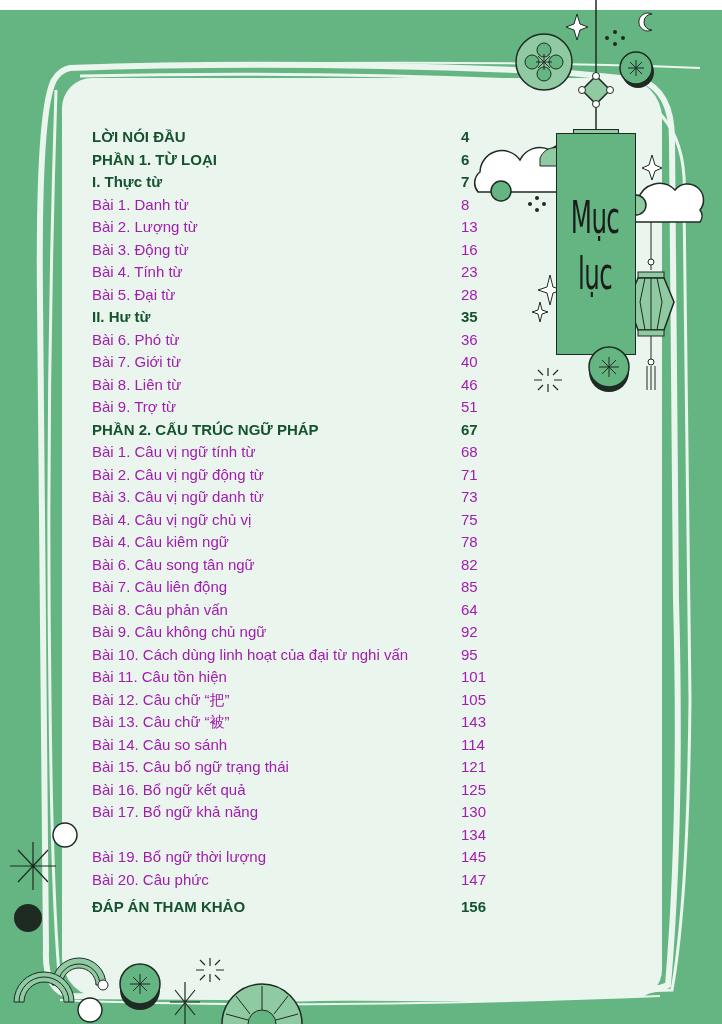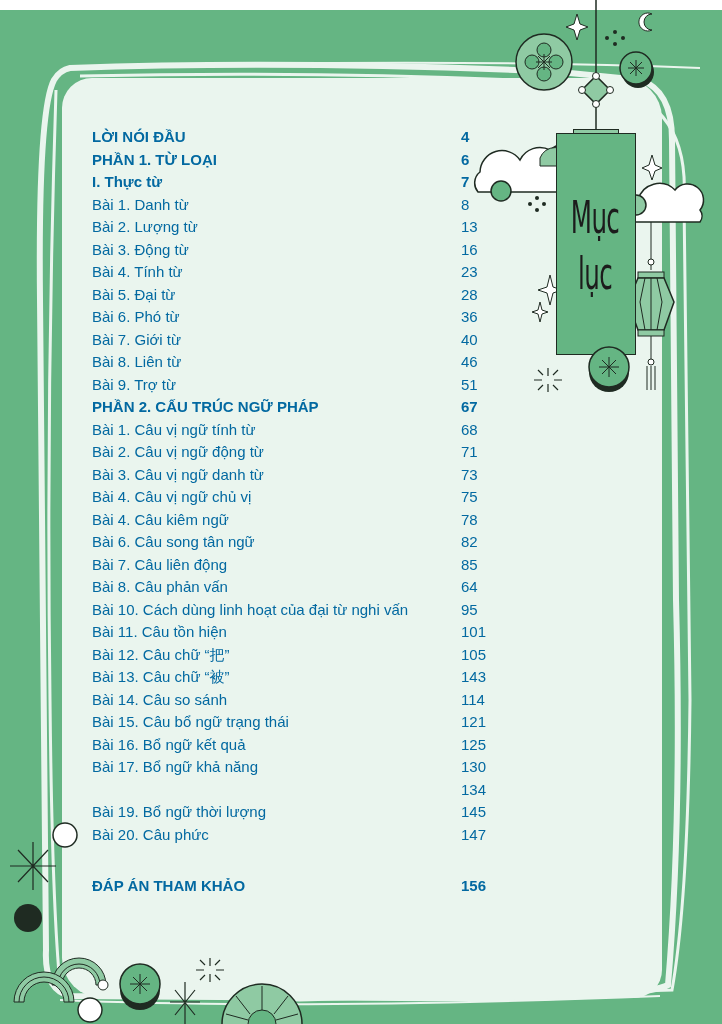--- a/index.html
+++ b/index.html
@@ -1,25 +1,25 @@
 <!DOCTYPE html>
 <html><head>
 <meta charset="utf-8">
 <style>
   html, body { margin:0; padding:0; }
   body { width:722px; height:1024px; position:relative; overflow:hidden; background:#ffffff; font-family:"Liberation Sans","DejaVu Sans",sans-serif; }
   .bg { position:absolute; left:0; top:10px; width:722px; height:1014px; background:#65b583; }
   .frame-svg { position:absolute; left:0; top:0; }
   .panel { position:absolute; left:62px; top:78px; width:600px; height:920px; background:#eaf5ee; border-radius:30px 40px 28px 40px; }
   .toc { position:absolute; left:92px; top:126px; width:400px; }
-  .row { position:relative; height:22.5px; line-height:22.5px; font-size:15px; color:#0369a1; white-space:nowrap; }
+  .row { position:relative; height:22.5px; line-height:22.5px; font-size:15px; color:#a21caf; white-space:nowrap; }
   .row .t { position:absolute; left:0; }
   .row .p { position:absolute; left:369px; }
-  .row.h { color:#0369a1; font-weight:bold; }
-  .row.gap { margin-top:29px; }
+  .row.h { color:#14532d; font-weight:bold; }
+  .row.gap { margin-top:5px; }
   .title-banner { position:absolute; left:556px; top:133px; width:78px; height:220px; background:#65b583; border:1.5px solid #1f2b22; }
   .title-cap { position:absolute; left:573px; top:129px; width:44px; height:8px; background:#8fcaa3; border:1.5px solid #1f2b22; }
   .title-text { position:absolute; left:556px; top:190px; width:78px; text-align:center; font-family:"DejaVu Sans Condensed","DejaVu Sans",sans-serif; font-size:44px; line-height:56px; color:#1c1c1c; transform:scaleX(0.62); transform-origin:center; letter-spacing:-1px; }
   .deco { position:absolute; }
 </style>
 </head>
 <body>
 
 <div class="bg"></div>
 
@@ -59,20 +59,24 @@
       <span class="p">16</span>
     </div>
   <div class="row">
       <span class="t">Bài 4. Tính từ</span>
       <span class="p">23</span>
     </div>
   <div class="row">
       <span class="t">Bài 5. Đại từ</span>
       <span class="p">28</span>
     </div>
+  <div class="row h">
+      <span class="t">II. Hư từ</span>
+      <span class="p">35</span>
+    </div>
   <div class="row">
       <span class="t">Bài 6. Phó từ</span>
       <span class="p">36</span>
     </div>
   <div class="row">
       <span class="t">Bài 7. Giới từ</span>
       <span class="p">40</span>
     </div>
   <div class="row">
       <span class="t">Bài 8. Liên từ</span>
@@ -110,20 +114,24 @@
       <span class="t">Bài 6. Câu song tân ngữ</span>
       <span class="p">82</span>
     </div>
   <div class="row">
       <span class="t">Bài 7. Câu liên động</span>
       <span class="p">85</span>
     </div>
   <div class="row">
       <span class="t">Bài 8. Câu phản vấn</span>
       <span class="p">64</span>
+    </div>
+  <div class="row">
+      <span class="t">Bài 9. Câu không chủ ngữ</span>
+      <span class="p">92</span>
     </div>
   <div class="row">
       <span class="t">Bài 10. Cách dùng linh hoạt của đại từ nghi vấn</span>
       <span class="p">95</span>
     </div>
   <div class="row">
       <span class="t">Bài 11. Câu tồn hiện</span>
       <span class="p">101</span>
     </div>
   <div class="row">

